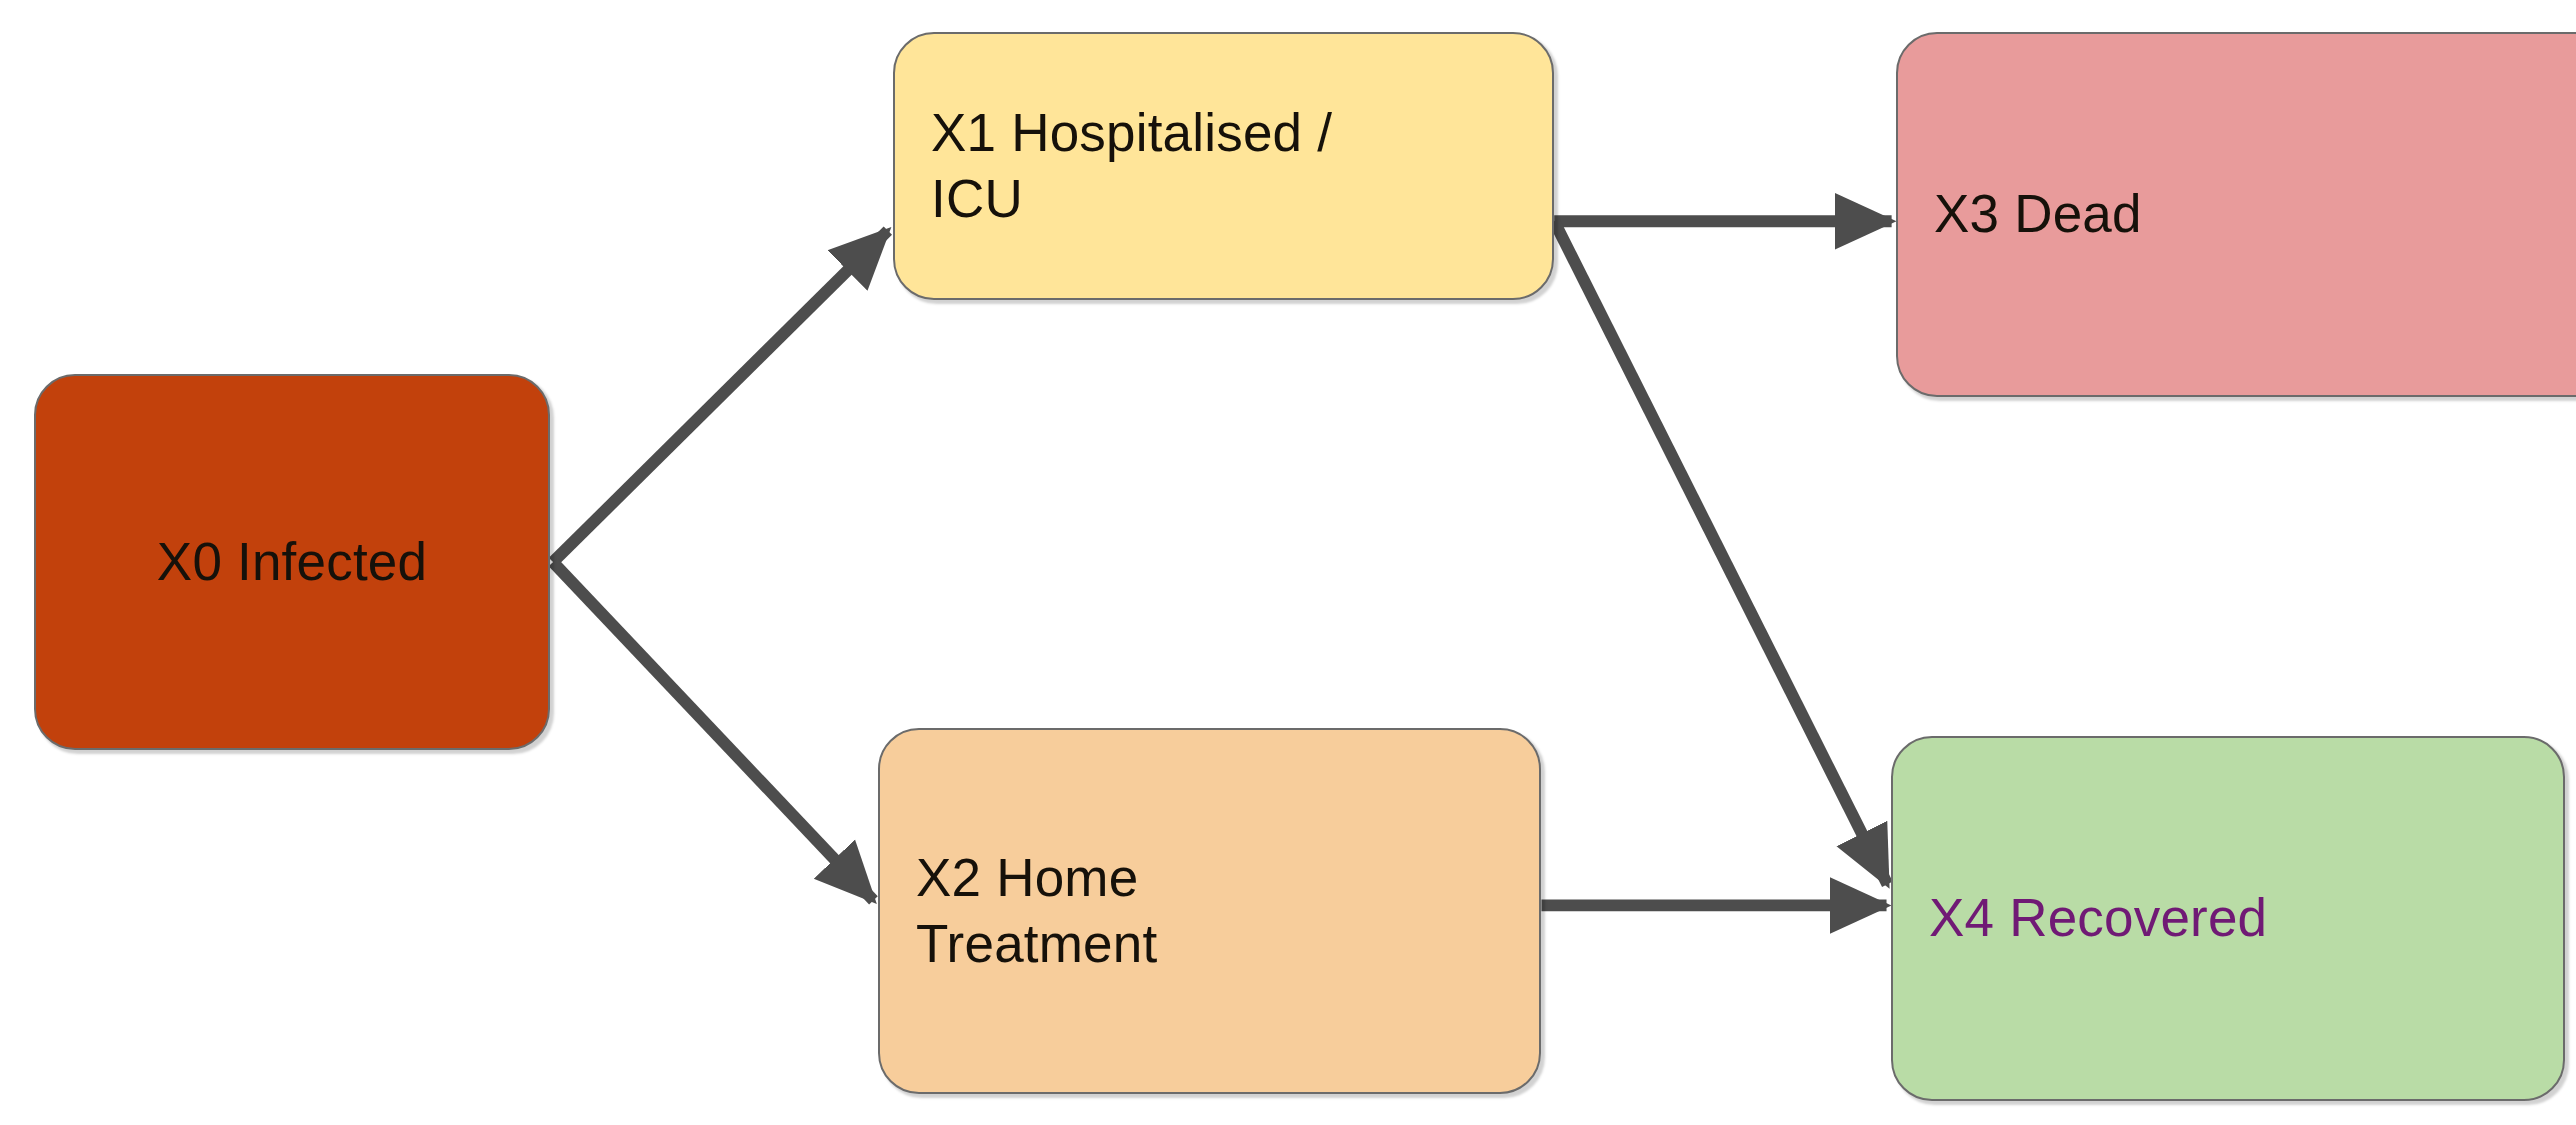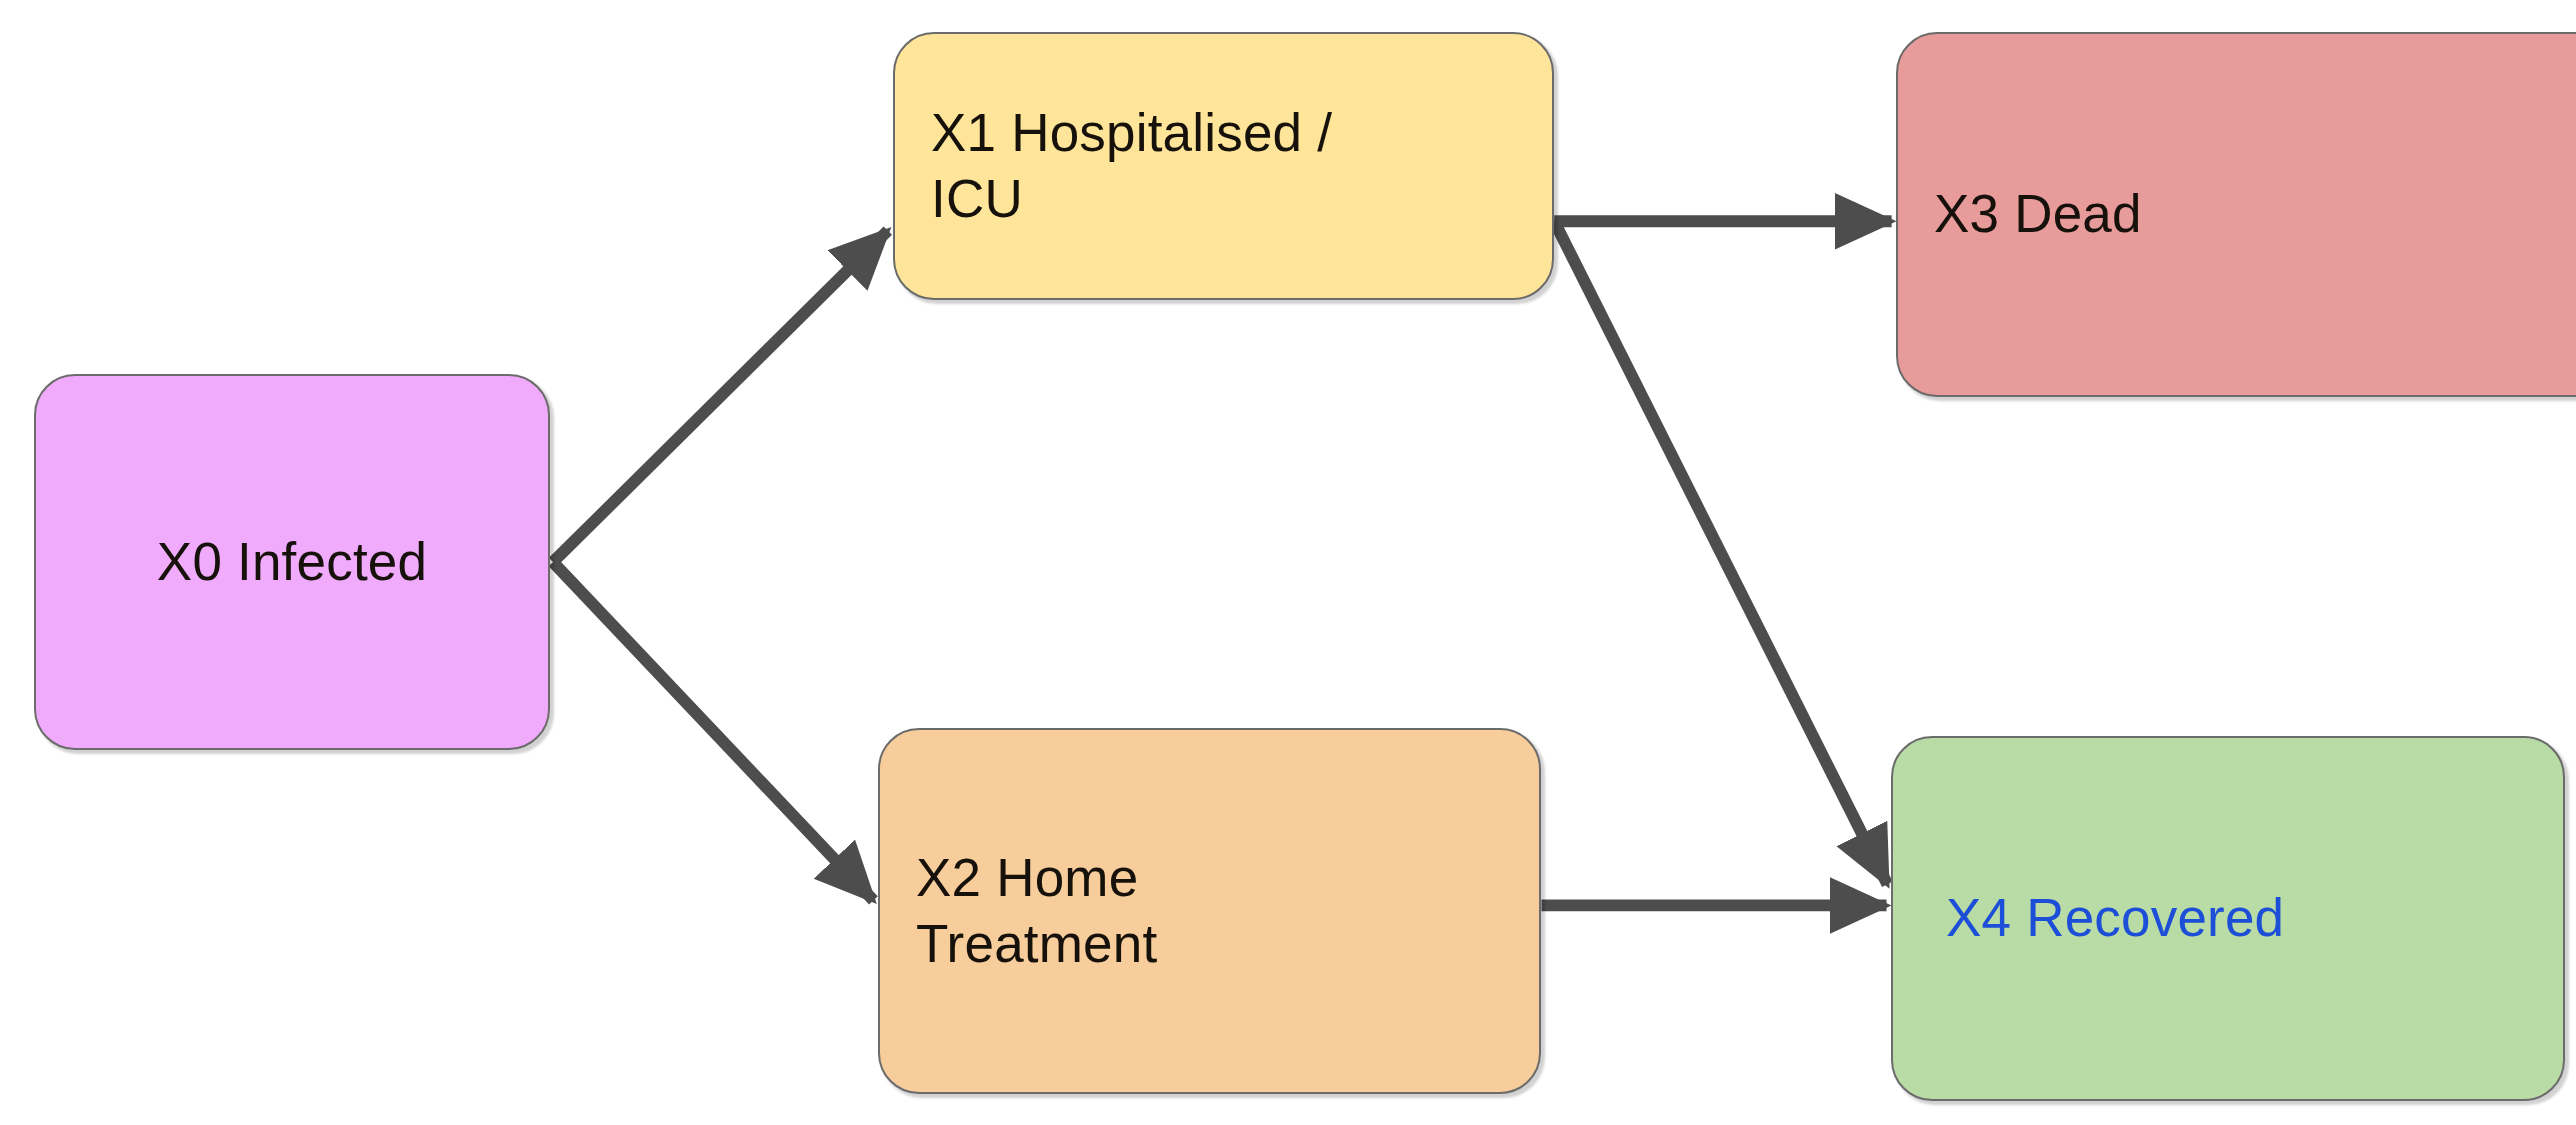--- a/index.html
+++ b/index.html
@@ -68,36 +68,36 @@
 
     <line x1="652" y1="663" x2="1030" y2="1062" stroke="#4d4d4d" stroke-width="14" marker-end="url(#arrowhead)"></line>
 
     <line x1="1833" y1="261" x2="2231" y2="261" stroke="#4d4d4d" stroke-width="14" marker-end="url(#arrowhead)"></line>
 
     <line x1="1833" y1="261" x2="2226" y2="1043" stroke="#4d4d4d" stroke-width="14" marker-end="url(#arrowhead)"></line>
 
     <line x1="1818" y1="1068" x2="2225" y2="1068" stroke="#4d4d4d" stroke-width="14" marker-end="url(#arrowhead)"></line>
   </svg>
 
-  <div class="node" id="node-x0" style="background: #f0abfc; border-color: rgb(107, 107, 107);">
+  <div class="node" id="node-x0" style="background: #c2410c; border-color: rgb(107, 107, 107);">
     <span class="node-label" style="color: rgb(22, 17, 10); width: 100%; padding: 0px; text-align: center;">X0 Infected</span>
   </div>
 
   <div class="node" id="node-x1" style="background: rgb(255, 229, 153); border-color: rgb(107, 107, 107);">
     <span class="node-label" style="color: rgb(22, 17, 10);">X1 Hospitalised /
 ICU</span>
   </div>
 
   <div class="node" id="node-x2" style="background: rgb(247, 205, 155); border-color: rgb(107, 107, 107);">
     <span class="node-label" style="color: rgb(22, 17, 10);">X2 Home
 Treatment</span>
   </div>
 
   <div class="node" id="node-x3" style="background: rgb(232, 155, 155); border-color: rgb(107, 107, 107);">
     <span class="node-label" style="color: rgb(22, 17, 10);">X3 Dead</span>
   </div>
 
   <div class="node" id="node-x4" style="background: rgb(185, 220, 166); border-color: rgb(107, 107, 107);">
-    <span class="node-label" style="color: #1d4ed8; margin-left: 17px;">X4 Recovered</span>
+    <span class="node-label" style="color: #701a75;">X4 Recovered</span>
   </div>
 
 </div>
 
 
 </body></html>

